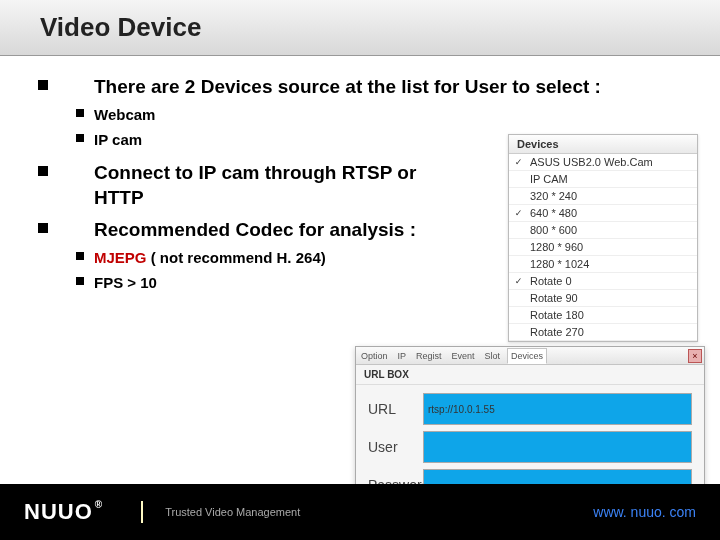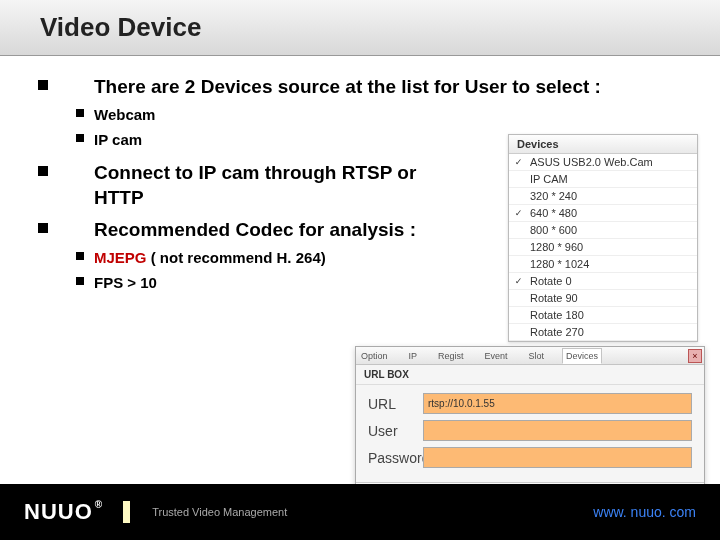--- a/index.html
+++ b/index.html
@@ -12,35 +12,35 @@
   .sub-bullet { width: 8px; height: 8px; background: #000; margin-top: 5px; margin-right: 10px; flex-shrink: 0; }
   .main-text { font-size: 19px; font-weight: bold; color: #000; line-height: 1.35; margin-left: 36px; }
   .sub-list { margin-left: 38px; margin-top: 4px; margin-bottom: 10px; }
   .sub-text { font-size: 15px; font-weight: bold; color: #000; line-height: 1.4; }
   .red { color: #c00000; }
   .devices-panel { position: absolute; right: 22px; top: 134px; width: 190px; background: #fff; border: 1px solid #bbb; font-size: 11px; color: #333; box-shadow: 0 1px 3px rgba(0,0,0,0.15); }
   .dp-head { background: linear-gradient(#fdfdfd,#e9e9e9); border-bottom: 1px solid #ccc; padding: 3px 8px; font-weight: bold; }
   .dp-row { display: flex; align-items: center; padding: 2px 6px 2px 4px; border-bottom: 1px solid #eee; }
   .chk { width: 11px; height: 11px; margin-right: 6px; display: inline-flex; align-items: center; justify-content: center; font-size: 9px; color: #333; }
   .urlbox { position: absolute; left: 355px; top: 346px; width: 350px; background: #f5f5f5; border: 1px solid #aaa; font-size: 10px; color: #333; box-shadow: 0 2px 6px rgba(0,0,0,0.2); }
-  .urlbox-tabs { display: flex; background: linear-gradient(#fafafa,#e5e5e5); border-bottom: 1px solid #c4c4c4; padding: 0 2px; align-items: center; height: 18px; gap: 15px; }
+  .urlbox-tabs { display: flex; background: linear-gradient(#fafafa,#e5e5e5); border-bottom: 1px solid #c4c4c4; padding: 0 2px; align-items: center; height: 18px; gap: 4px; }
   .urlbox-tab { font-size: 9px; color: #555; padding: 2px 3px; }
   .urlbox-tab.active { background: #fff; border: 1px solid #c4c4c4; border-bottom-color: #fff; }
   .urlbox-close { margin-left: auto; width: 14px; height: 14px; background: #e8b0b0; border: 1px solid #b55; display: flex; align-items: center; justify-content: center; font-size: 9px; color: #600; }
   .urlbox-title { padding: 4px 8px; font-weight: bold; border-bottom: 1px solid #ddd; }
   .urlbox-body { padding: 8px 12px; }
   .url-row { display: flex; align-items: center; margin-bottom: 6px; }
   .url-label { width: 55px; font-size: 14px; color: #444; }
-  .url-input { flex: 1; height: 21px; border: 1px solid #aaa; background: #fdba74; font-size: 10px; padding: 1px 4px; display: flex; align-items: center; }
+  .url-input { flex: 1; height: 32px; border: 1px solid #aaa; background: #0ea5e9; font-size: 10px; padding: 1px 4px; display: flex; align-items: center; }
   .urlbox-buttons { display: flex; justify-content: flex-end; gap: 10px; padding: 6px 10px; background: linear-gradient(#fafafa,#e8e8e8); border-top: 1px solid #ccc; }
   .dlg-btn { width: 60px; height: 20px; background: linear-gradient(#fdfdfd,#e3e3e3); border: 1px solid #999; font-size: 10px; display: flex; align-items: center; justify-content: center; }
   .footer { position: absolute; left: 0; bottom: 0; width: 100%; height: 56px; background: #000; display: flex; align-items: center; padding: 17px 24px; }
   .logo { color: #fff; font-weight: bold; font-size: 22px; letter-spacing: 1px; display: flex; align-items: center; }
   .logo .reg { font-size: 10px; margin-left: 2px; position: relative; top: -8px; }
-  .footer-text { color: #aaa; font-size: 11px; margin-left: 20px; border-left: 7px solid #fef9c3; padding-left: 22px; height: 22px; display: flex; align-items: center; }
+  .footer-text { color: #aaa; font-size: 11px; margin-left: 38px; border-left: 2px solid #fef9c3; padding-left: 22px; height: 22px; display: flex; align-items: center; }
   .footer-url { color: #3b82f6; font-size: 14px; margin-left: auto; }
 </style>
 </head>
 <body>
 
 <div class="title-bar">
   <h1>Video Device</h1>
 </div>
 
 <div class="content">

